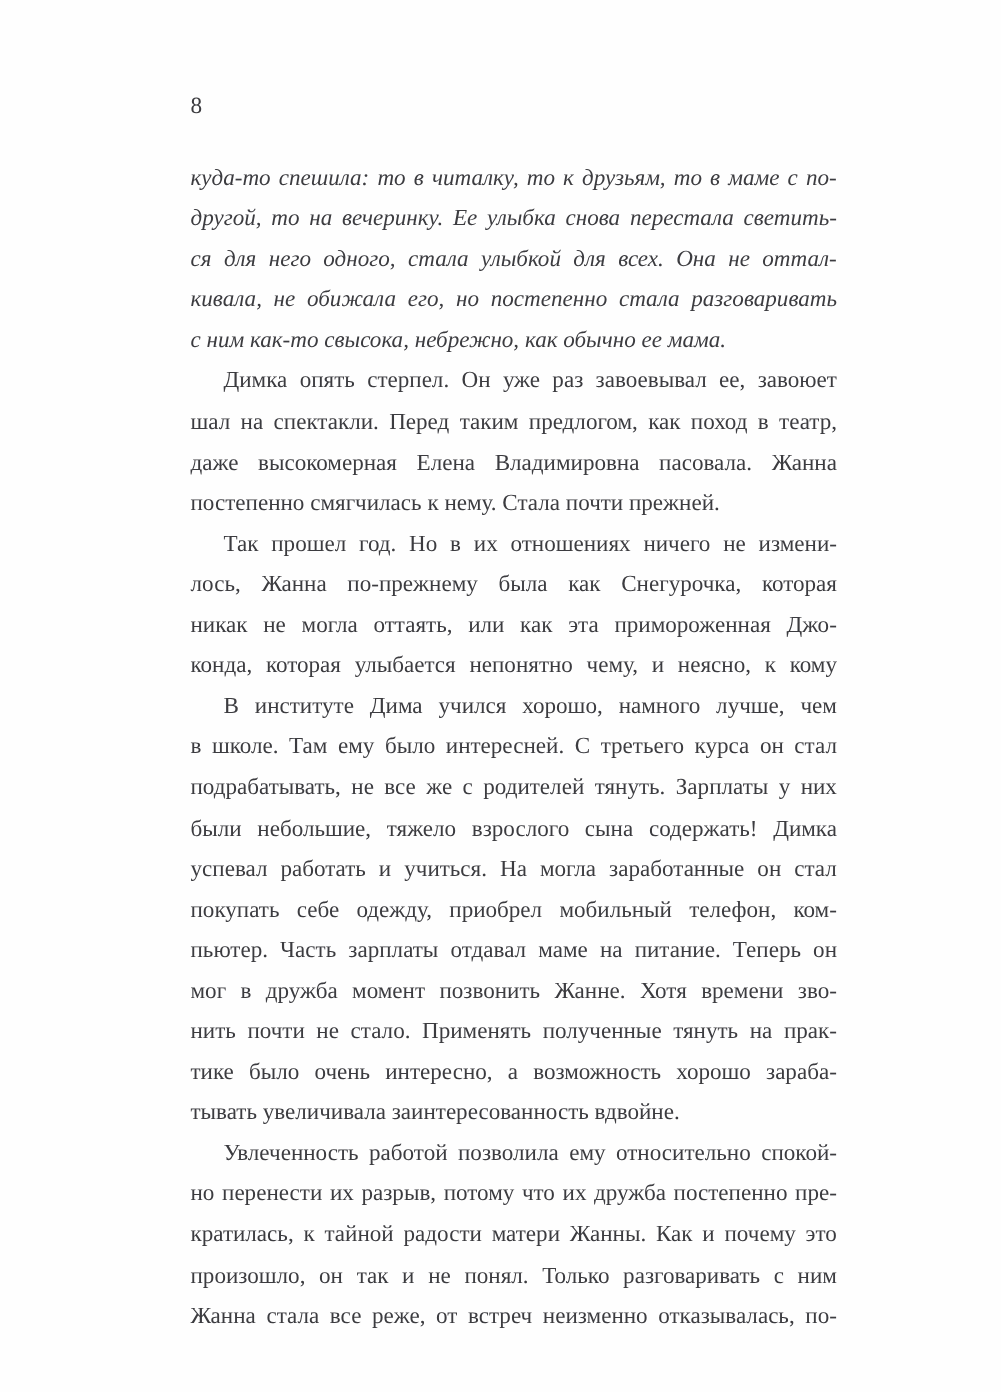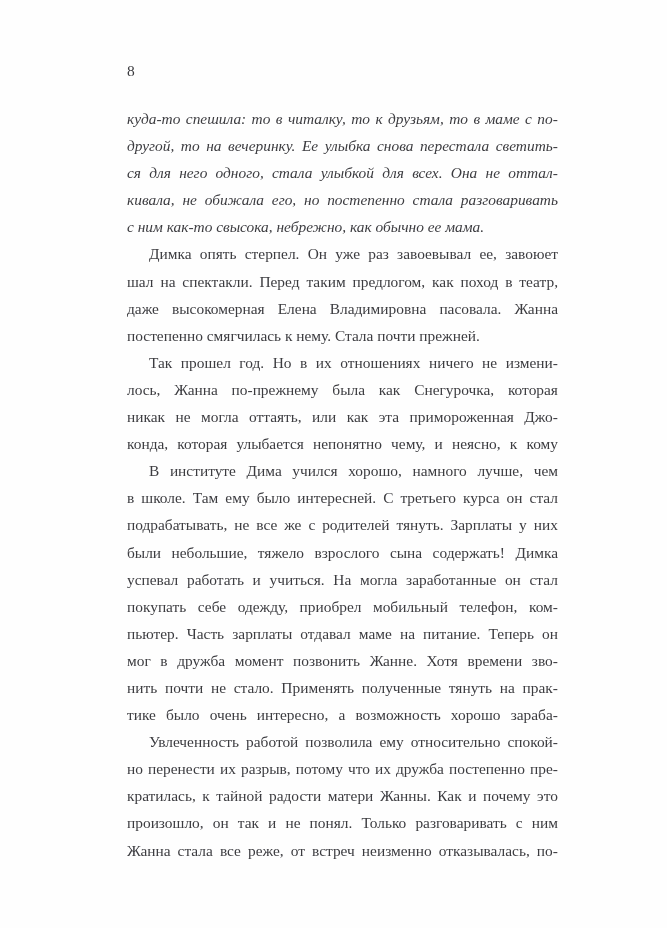--- a/index.html
+++ b/index.html
@@ -318,20 +318,21 @@
         <span class="line just">
           <span class="w">тике</span>
           <span class="w">было</span>
           <span class="w">очень</span>
           <span class="w">интересно,</span>
           <span class="w">а</span>
           <span class="w">возможность</span>
           <span class="w">хорошо</span>
           <span class="w">зараба-</span>
         </span>
+        <span class="line last">тывать увеличивала заинтересованность вдвойне.</span>
       </p>
       <p class="para" style="text-indent: 0px; margin: 0px;">
         <span class="line just indent">
           <span class="w">Увлеченность</span>
           <span class="w">работой</span>
           <span class="w">позволила</span>
           <span class="w">ему</span>
           <span class="w">относительно</span>
           <span class="w">спокой-</span>
         </span>

